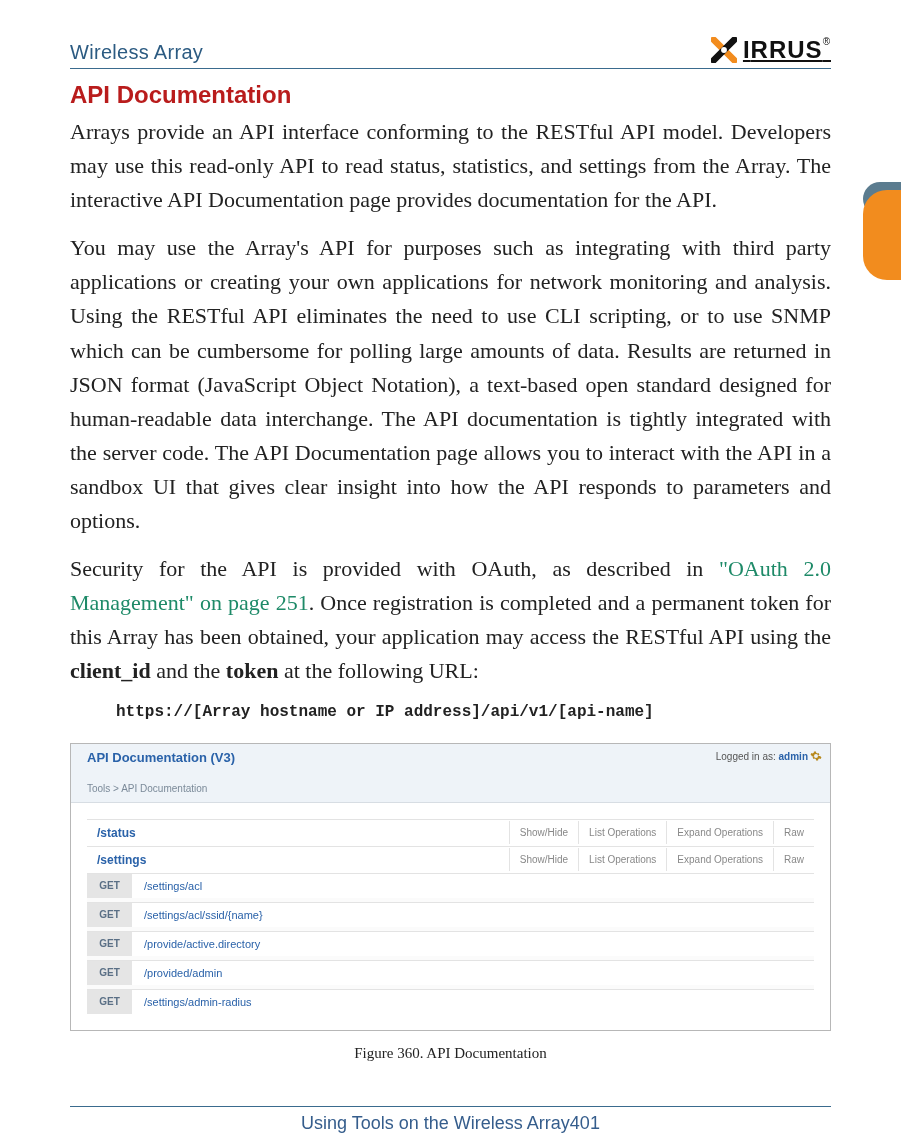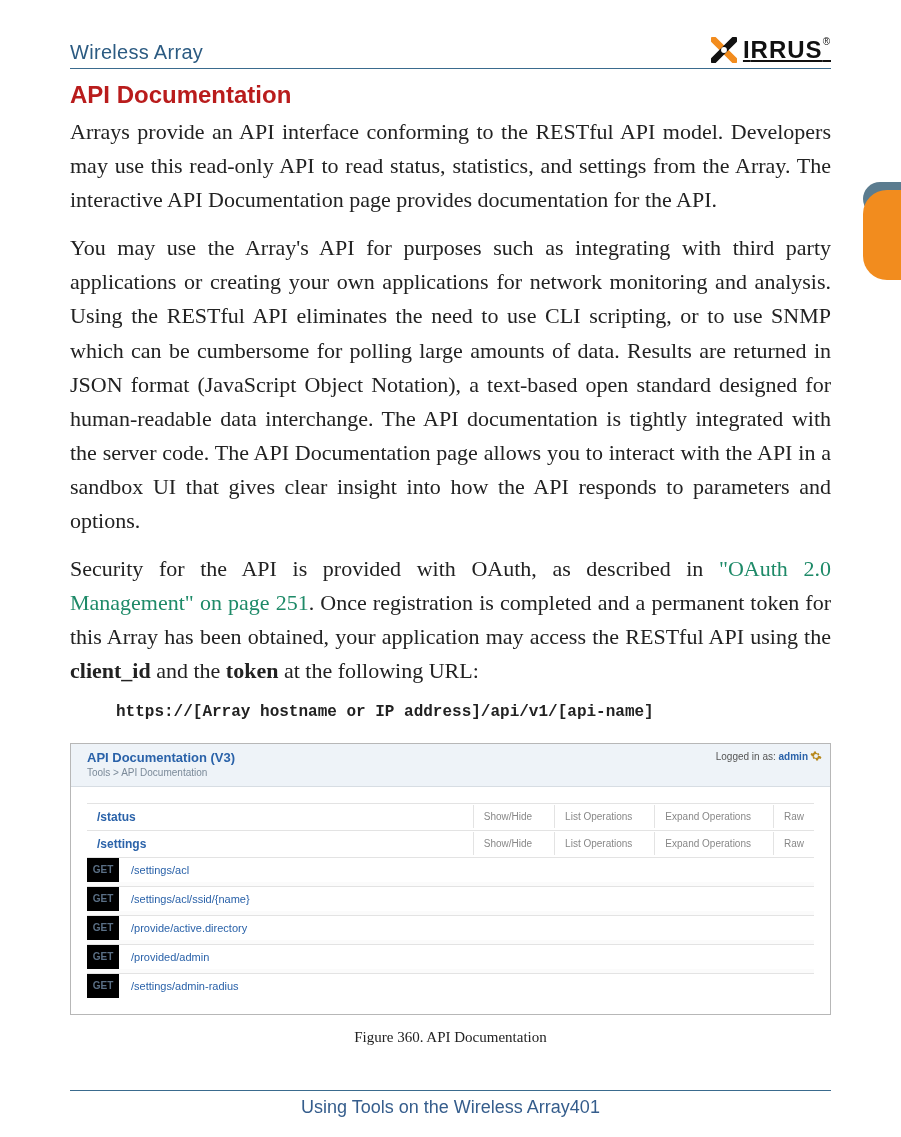--- a/index.html
+++ b/index.html
@@ -26,33 +26,33 @@
   .para .link { color: #1e8a68; }
   .para b { font-weight: 700; }
 
   
   .codeline { font-family: "Courier New", monospace; font-size: 16px; margin: 8px 0 22px 46px; font-weight: bold; }
 
   
   .embed { border: 1px solid #b7b7b7; background: #fff; font-family: Arial, Helvetica, sans-serif; font-size: 11px; color: #444; margin-bottom: 14px; }
   .embed-hdr { background: #eef3f8; padding: 6px 8px 8px 16px; display: flex; justify-content: space-between; align-items: flex-start; border-bottom: 1px solid #d7dde3; }
   .embed-title { color: #2a62a9; font-weight: 700; font-size: 13px; }
-  .embed-crumb { color: #7b8a99; font-size: 10px; margin-top: 2px; }
+  .embed-crumb { color: #7b8a99; font-size: 10px; margin-top: 18px; }
   .embed-login { font-size: 10px; color: #555; display: flex; align-items: flex-end; gap: 2px; }
   .embed-login b { color: #2a62a9; font-weight: 700; }
   .gear { width: 12px; height: 12px; display: inline-block; color: #b8891e; }
   .embed-body { padding: 16px; }
 
   .endpoint-row { display: flex; align-items: stretch; border-top: 1px solid #e3e3e3; }
   .endpoint-name { flex: 0 0 auto; color: #2a62a9; font-weight: 700; font-size: 12px; padding: 6px 10px; }
-  .endpoint-ops { margin-left: auto; display: flex; align-items: center; gap: 12px; font-size: 10px; color: #888; }
+  .endpoint-ops { margin-left: auto; display: flex; align-items: center; gap: 0; font-size: 10px; color: #888; }
   .endpoint-ops span { padding: 6px 10px; border-left: 1px solid #e3e3e3; }
 
   .op-row { display: flex; align-items: stretch; border-top: 1px solid #e3e3e3; font-size: 11px; }
-  .op-method { background: #000000; color: #5a6f85; font-weight: 700; width: 32px; text-align: center; padding: 6px 0; font-size: 10px; }
+  .op-method { background: #e5e5e5; color: #5a6f85; font-weight: 700; width: 45px; text-align: center; padding: 6px 0; font-size: 10px; }
   .op-path { color: #2a62a9; padding: 6px 12px; }
   .op-row + .gap { height: 4px; background: #fbfbfb; }
 
   
   .fig-cap { text-align: center; font-family: "Palatino Linotype", "Book Antiqua", Palatino, Georgia, serif; font-size: 15px; margin-top: 4px; margin-bottom: 80px; }
 
   
   .doc-footer { position: absolute; left: 70px; right: 70px; bottom: 48px; border-top: 1px solid #3a6b8e; padding-top: 6px; display: flex; justify-content: center; font-family: "Trebuchet MS", Helvetica, Arial, sans-serif; font-size: 18px; color: #355d8c; }
 </style>
 </head>

